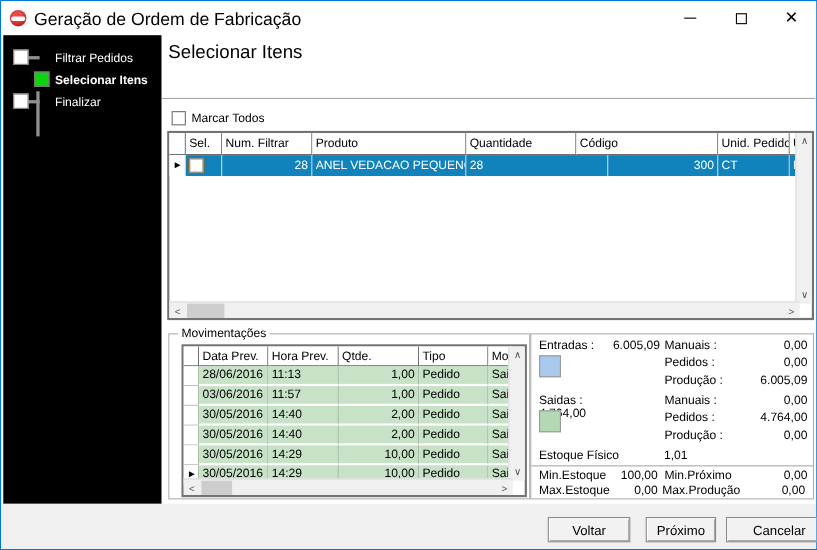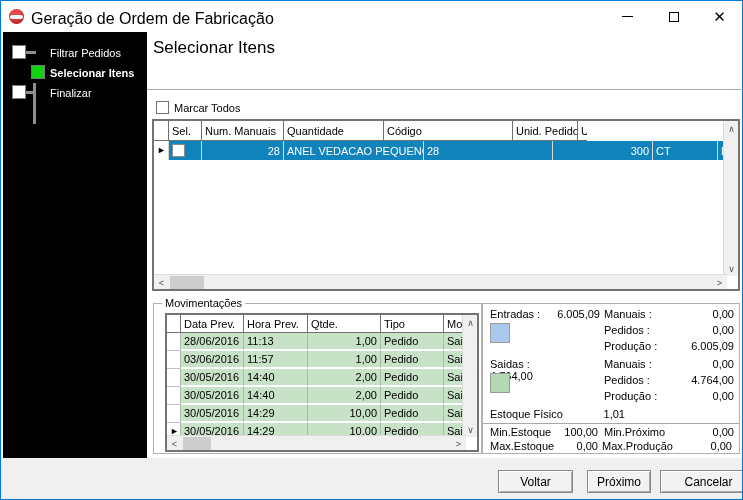--- a/index.html
+++ b/index.html
@@ -132,21 +132,22 @@
 
   <div class="markall">
     <span class="checkbox"></span>
     <span>Marcar Todos</span>
   </div>
 
   <div class="grid orders">
     <div class="g-row g-head">
       <div class="g-cell" style="width:15px;"></div>
       <div class="g-cell" style="width:33px;">Sel.</div>
-      <div class="g-cell" style="width:82px;">Num. Manuais</div>
+      <div class="g-cell" style="width:82px;">Num. Filtrar</div>
+      <div class="g-cell" style="width:140px;">Produto</div>
       <div class="g-cell" style="width:100px;">Quantidade</div>
       <div class="g-cell" style="width:129px;">Código</div>
       <div class="g-cell" style="width:65px;">Unid. Pedido</div>
       <div class="g-cell" style="width:9px; border-right:none;">U</div>
     </div>
     <div class="g-row g-data row-selected">
       <div class="g-cell cell-marker" style="width:15px;">
         <span class="marker-arrow">►</span>
       </div>
       <div class="g-cell" style="width:33px;">

